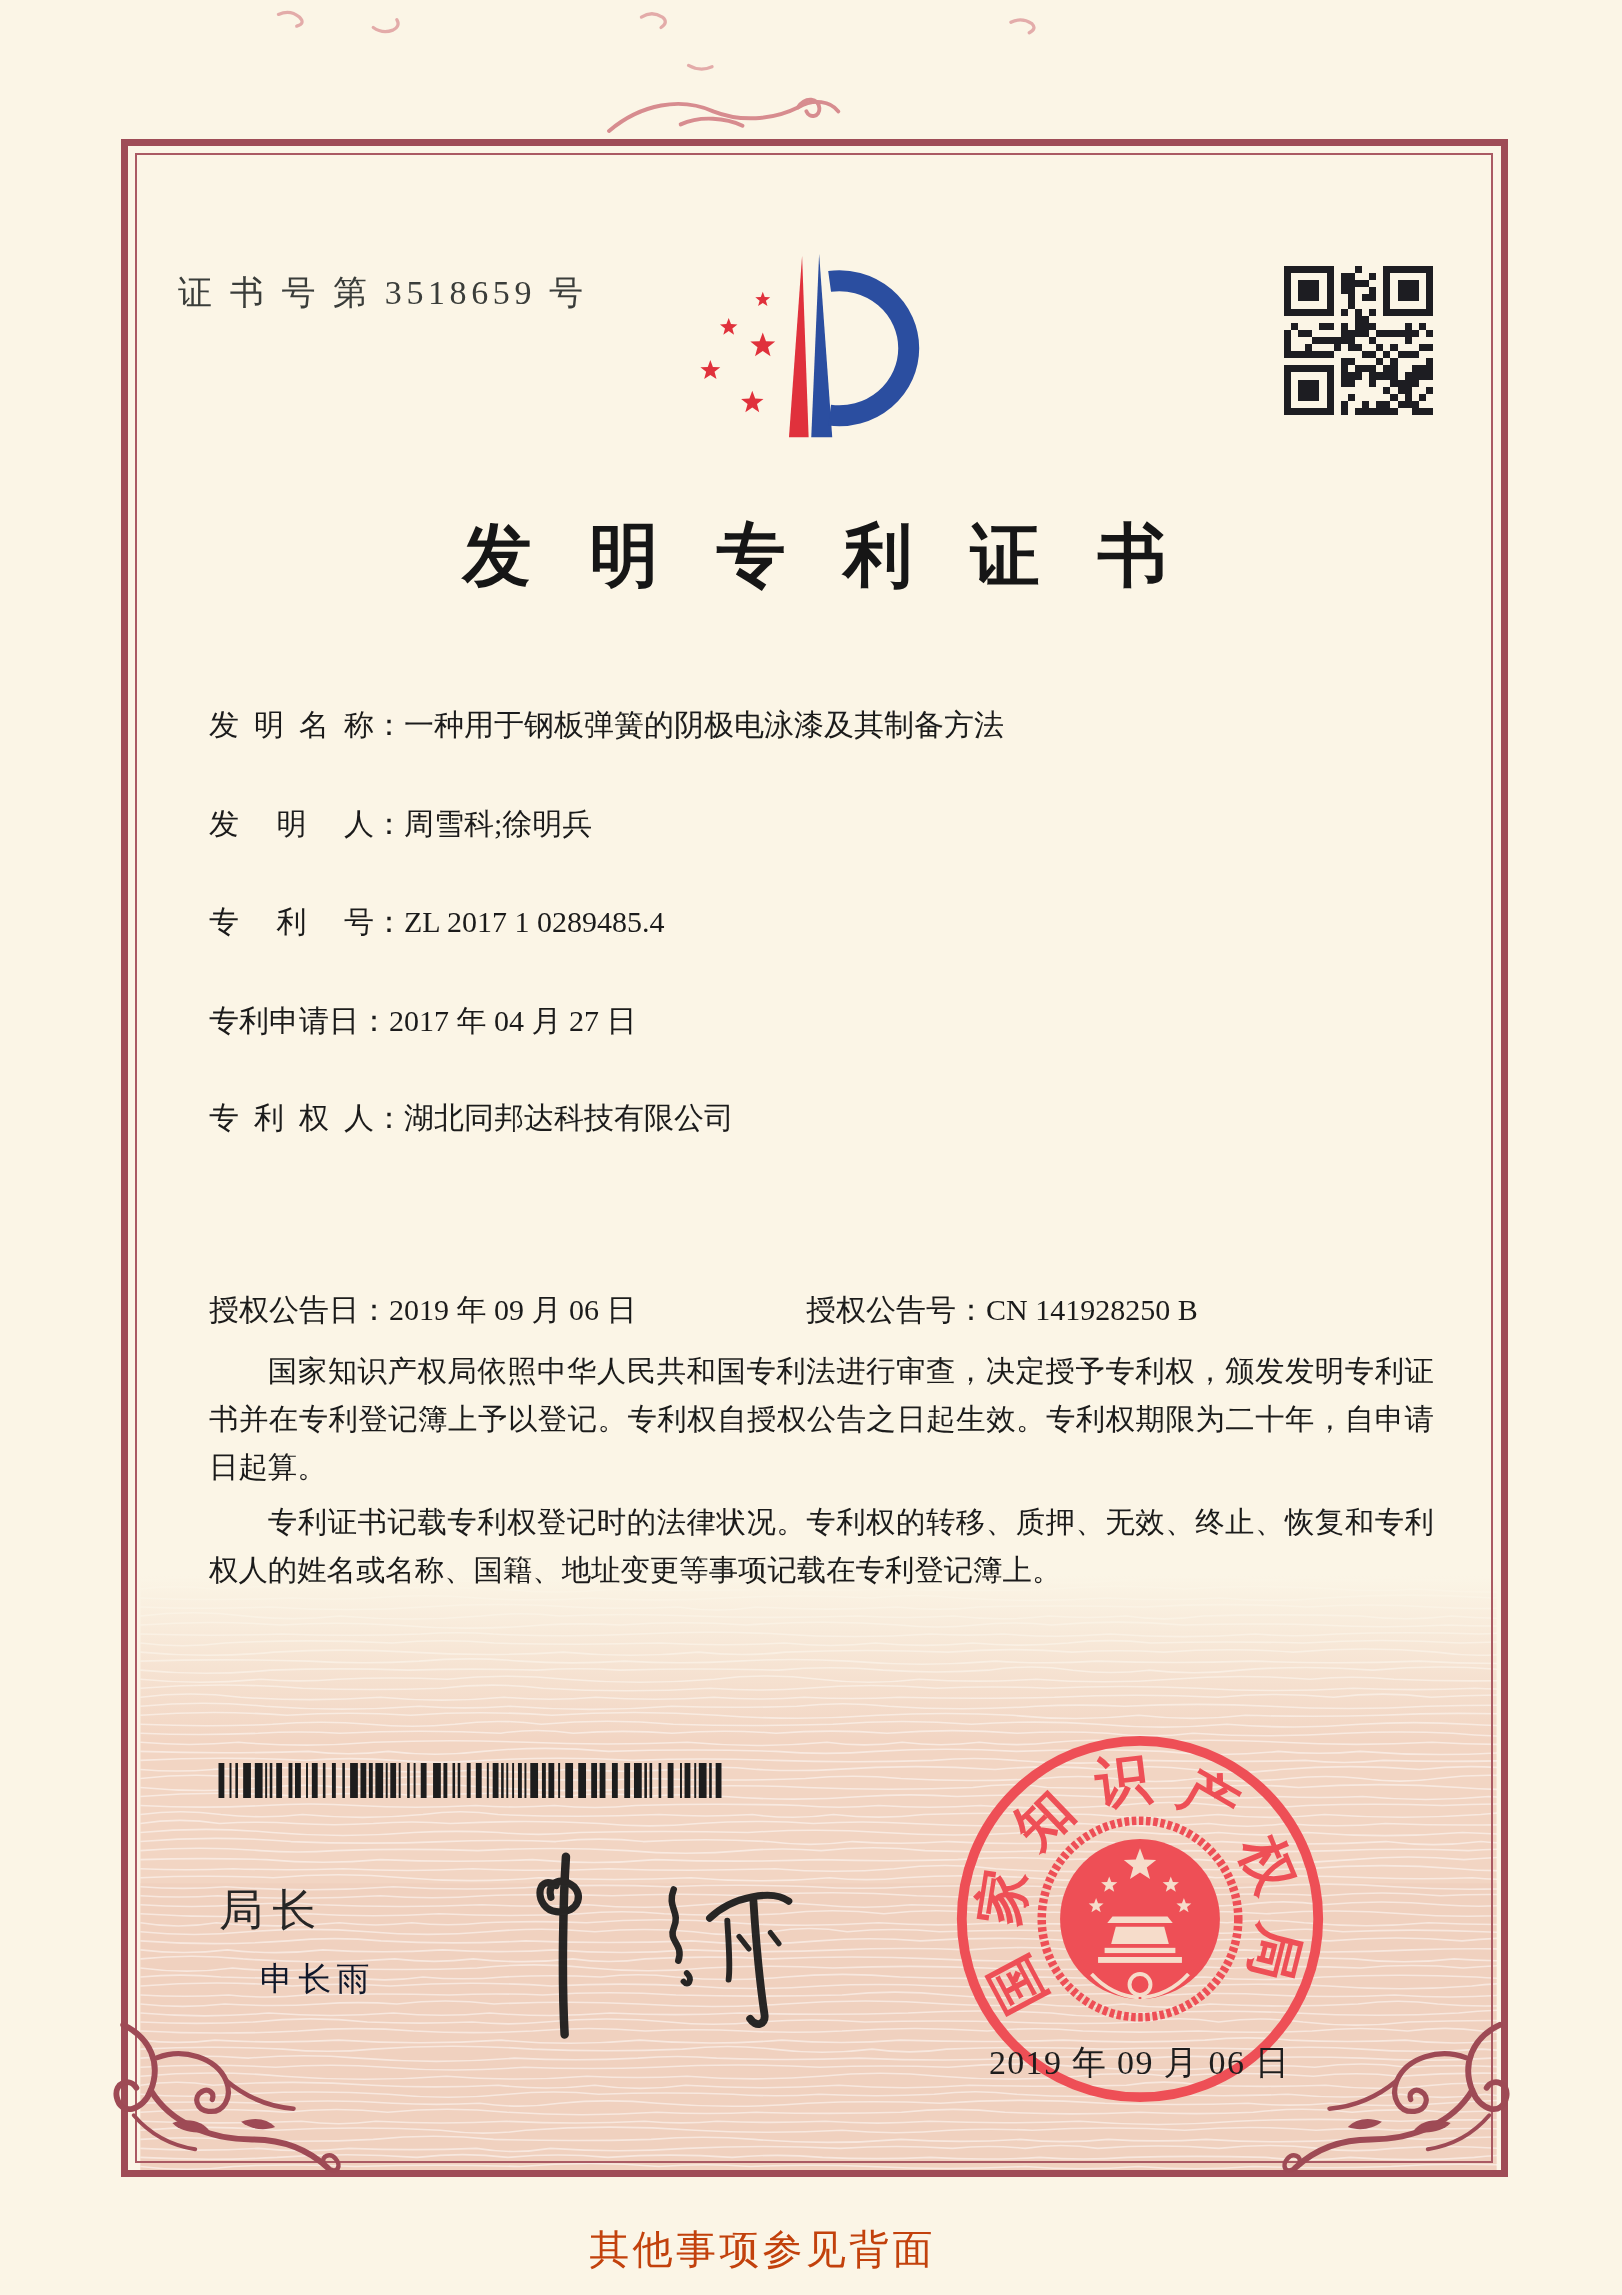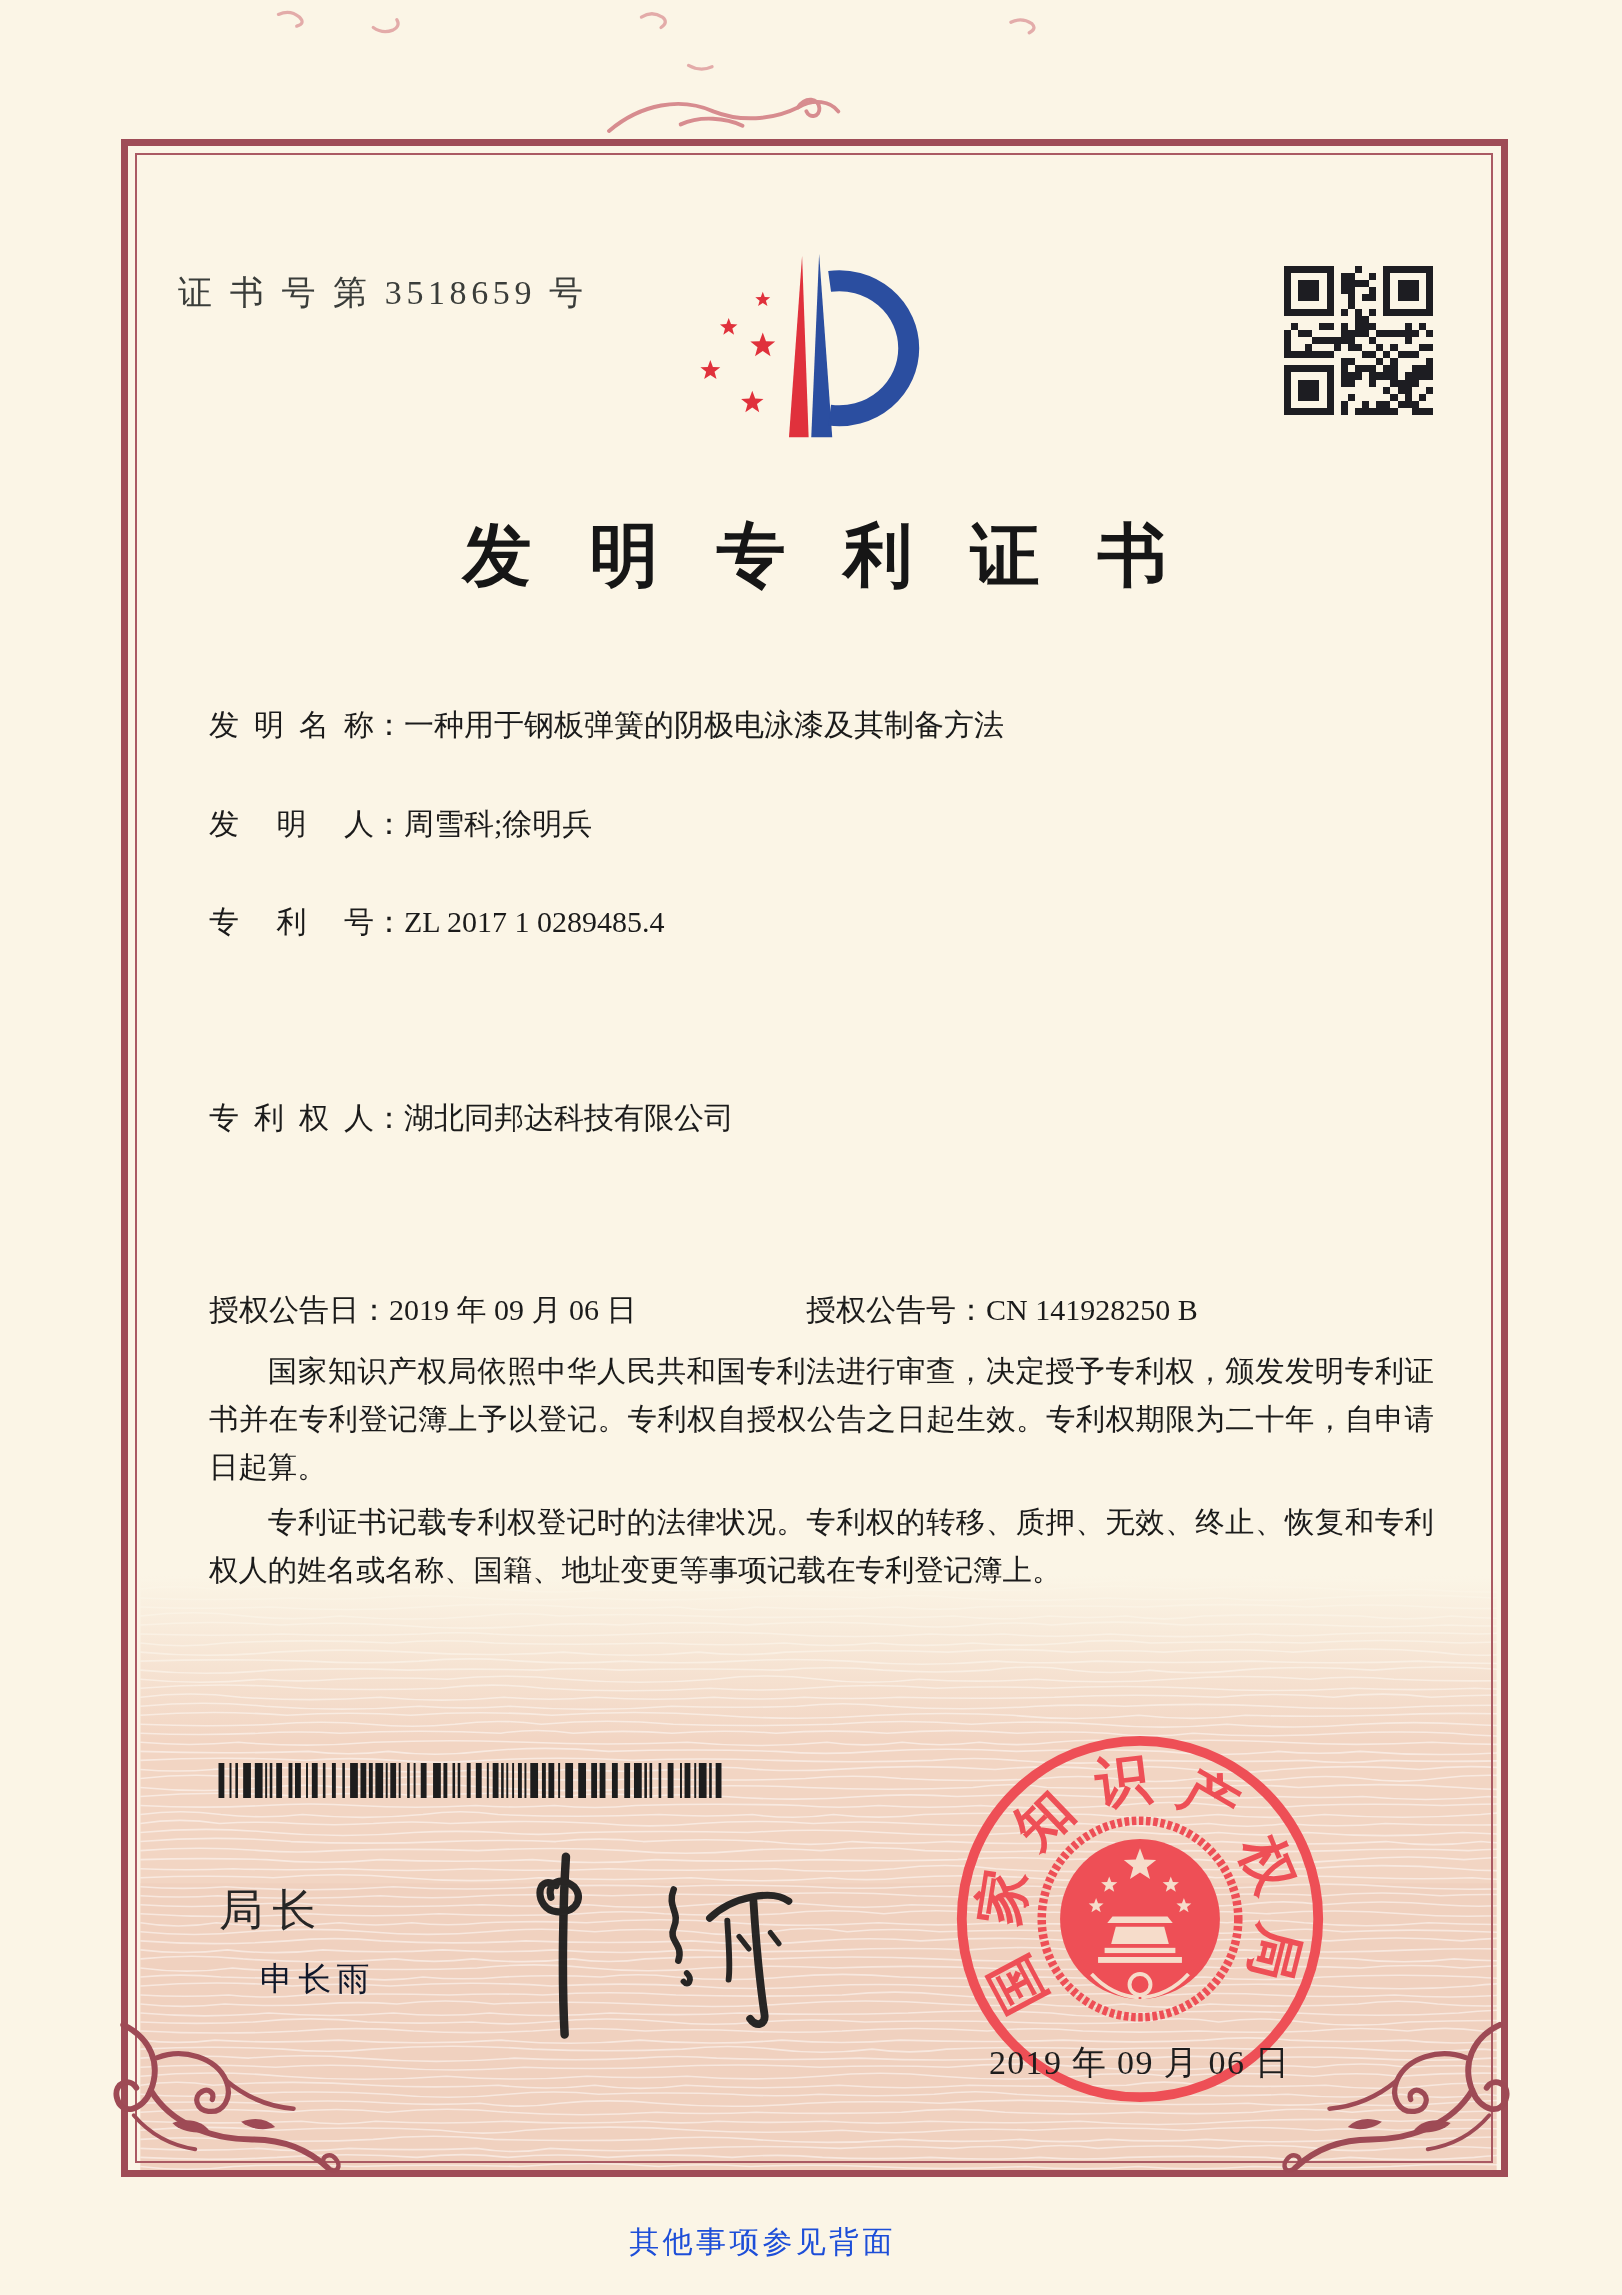--- a/index.html
+++ b/index.html
@@ -19,21 +19,21 @@
          letter-spacing:58px;text-indent:58px;color:#161616;}
   .frow{left:209px;width:1243px;font-size:30px;white-space:pre;color:#1b1b1b;}
   .frow .lbl{display:inline-block;}
   #grant-row2{left:806px;width:654px;font-size:30px;white-space:pre;color:#1b1b1b;}
   #paras{left:209px;top:1347px;width:1225px;font-size:29.4px;line-height:48px;text-align:justify;color:#1b1b1b;}
   #paras p{margin:0 0 6.5px 0;text-indent:2em;}
   #director-label{left:219px;top:1881px;font-size:44px;letter-spacing:9.2px;color:#262626;}
   #director-name{left:219px;top:1957px;font-size:33px;letter-spacing:5.2px;color:#0f172a;margin-left:41px;}
   #seal-date{left:989px;top:2040px;font-size:34px;letter-spacing:1.3px;color:#1d1d1d;white-space:pre;z-index:7;}
   #page-ind{left:550px;top:2114px;width:425px;text-align:center;font-size:29px;color:#222;white-space:pre;}
-  #footer-note{left:0;top:2222px;width:1525px;text-align:center;font-size:30px;letter-spacing:3.3px;color:#1d4ed8;}
+  #footer-note{left:0;top:2222px;width:1525px;text-align:center;font-size:40px;letter-spacing:3.3px;color:#c2410c;}
   svg{display:block;}
   .z5{z-index:5;} .z4{z-index:4;} .z3{z-index:3;} .z2{z-index:2;} .z1{z-index:1;}
 </style>
 </head>
 <body>
 
 <div id="page">
 
   <svg id="texture" class="abs z1" width="1357" height="595" viewBox="0 0 2074 910">
       <rect x="0" y="0" width="2074" height="910" fill="#f2d5c3"></rect>
@@ -396,20 +396,21 @@
       <rect x="18" y="20" width="1" height="1" fill="#1d1d22"></rect>
       <rect x="19" y="20" width="1" height="1" fill="#1d1d22"></rect>
       <rect x="20" y="20" width="1" height="1" fill="#1d1d22"></rect>
     </svg>
 
   <div id="title" class="abs z5">发明专利证书</div>
 
   <div class="abs z5 frow" style="top:705px"><span class="lbl">发  明  名  称：</span><span>一种用于钢板弹簧的阴极电泳漆及其制备方法</span></div>
   <div class="abs z5 frow" style="top:804px"><span class="lbl">发     明     人：</span><span>周雪科;徐明兵</span></div>
   <div class="abs z5 frow" style="top:902px"><span class="lbl">专     利     号：</span><span>ZL 2017 1 0289485.4</span></div>
+  <div class="abs z5 frow" style="top:1001px"><span class="lbl">专利申请日：</span><span>2017 年 04 月 27 日</span></div>
   <div class="abs z5 frow" style="top:1098px"><span class="lbl">专  利  权  人：</span><span>湖北同邦达科技有限公司</span></div>
   <div class="abs z5 frow" style="top:1290px"><span class="lbl">授权公告日：</span><span>2019 年 09 月 06 日</span></div>
   <div id="grant-row2" class="abs z5" style="top:1290px"><span class="lbl">授权公告号：</span><span>CN 141928250 B</span></div>
 
   <div id="paras" class="abs z5">
     <p>国家知识产权局依照中华人民共和国专利法进行审查，决定授予专利权，颁发发明专利证书并在专利登记簿上予以登记。专利权自授权公告之日起生效。专利权期限为二十年，自申请日起算。</p>
     <p>专利证书记载专利权登记时的法律状况。专利权的转移、质押、无效、终止、恢复和专利权人的姓名或名称、国籍、地址变更等事项记载在专利登记簿上。</p>
   </div>
 
   <svg id="barcode" class="abs z5" style="left:216px;top:1763px" width="508" height="35" viewBox="0 0 776 54">

